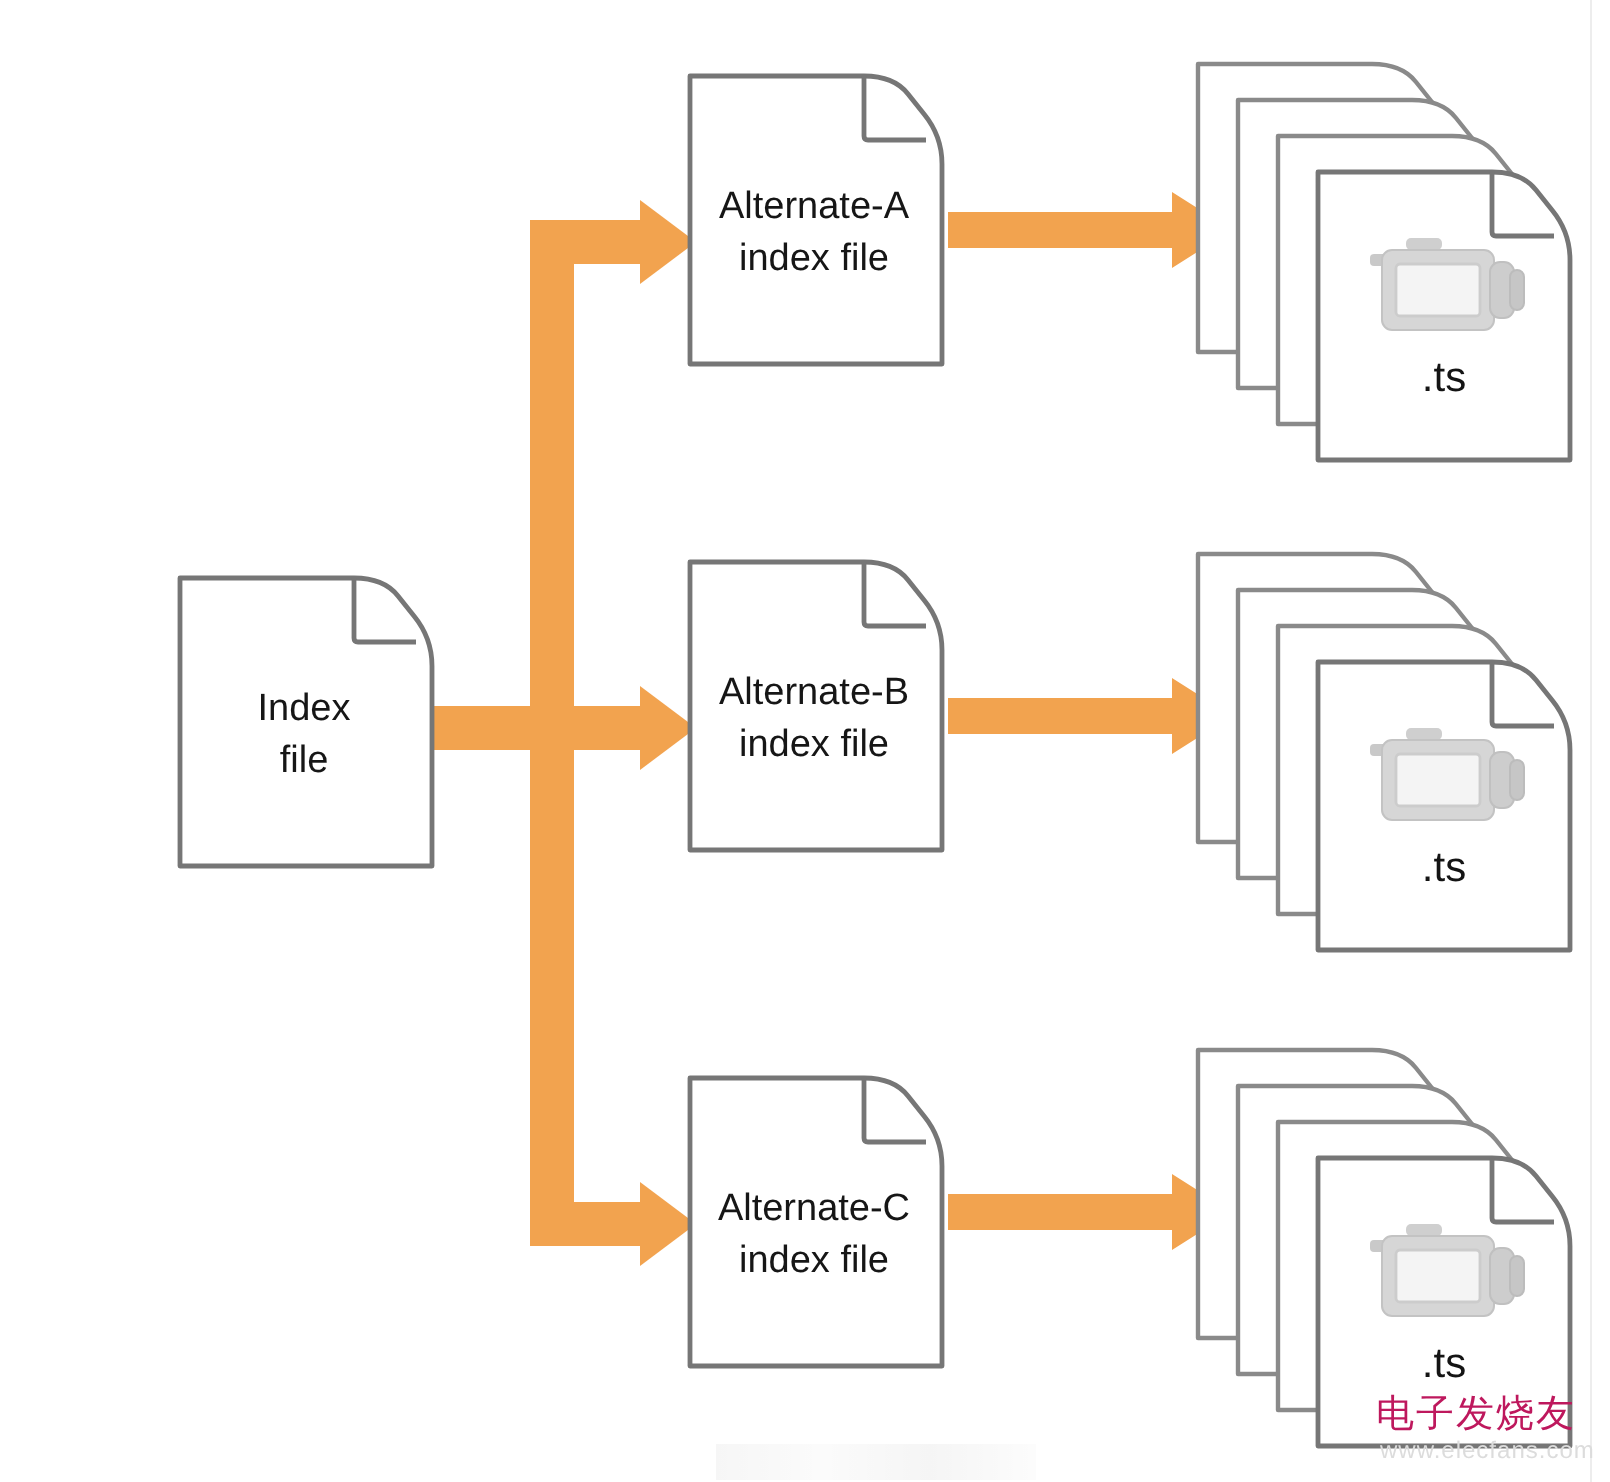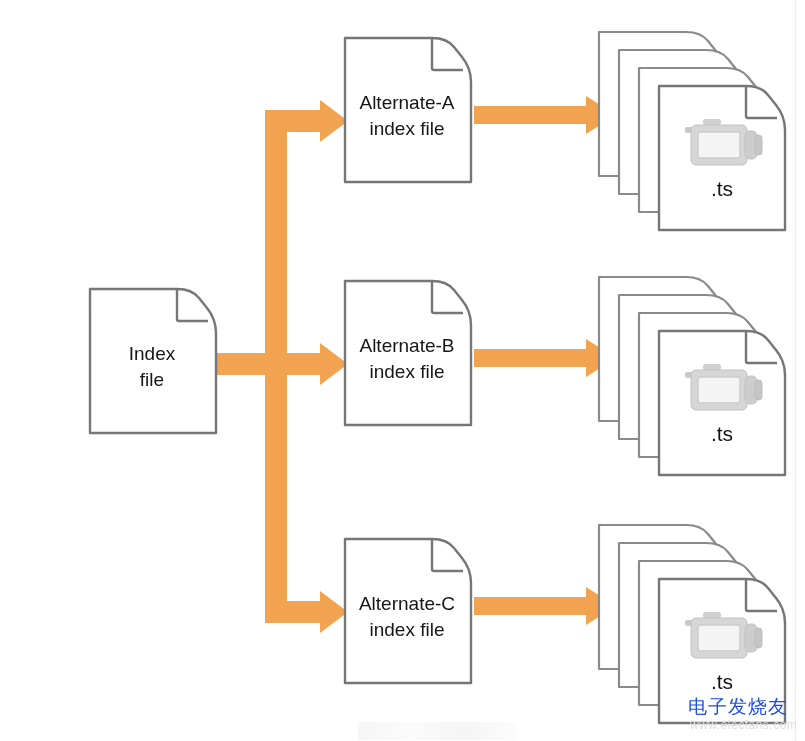--- a/index.html
+++ b/index.html
@@ -37,21 +37,21 @@
     font-family: "Liberation Sans", sans-serif;
     font-size: 21px;
     fill: #141414;
     text-anchor: middle;
     dominant-baseline: middle;
   }
   .watermark-cn {
     position: absolute;
     font-family: "Liberation Sans", sans-serif;
     font-size: 19px;
-    color: #1d4ed8;
+    color: #be185d;
     letter-spacing: 1px;
     white-space: nowrap;
     user-select: none;
   }
   .watermark-url {
     position: absolute;
     font-family: "Liberation Sans", sans-serif;
     font-size: 12px;
     color: #dcdcdc;
     letter-spacing: 0.5px;

